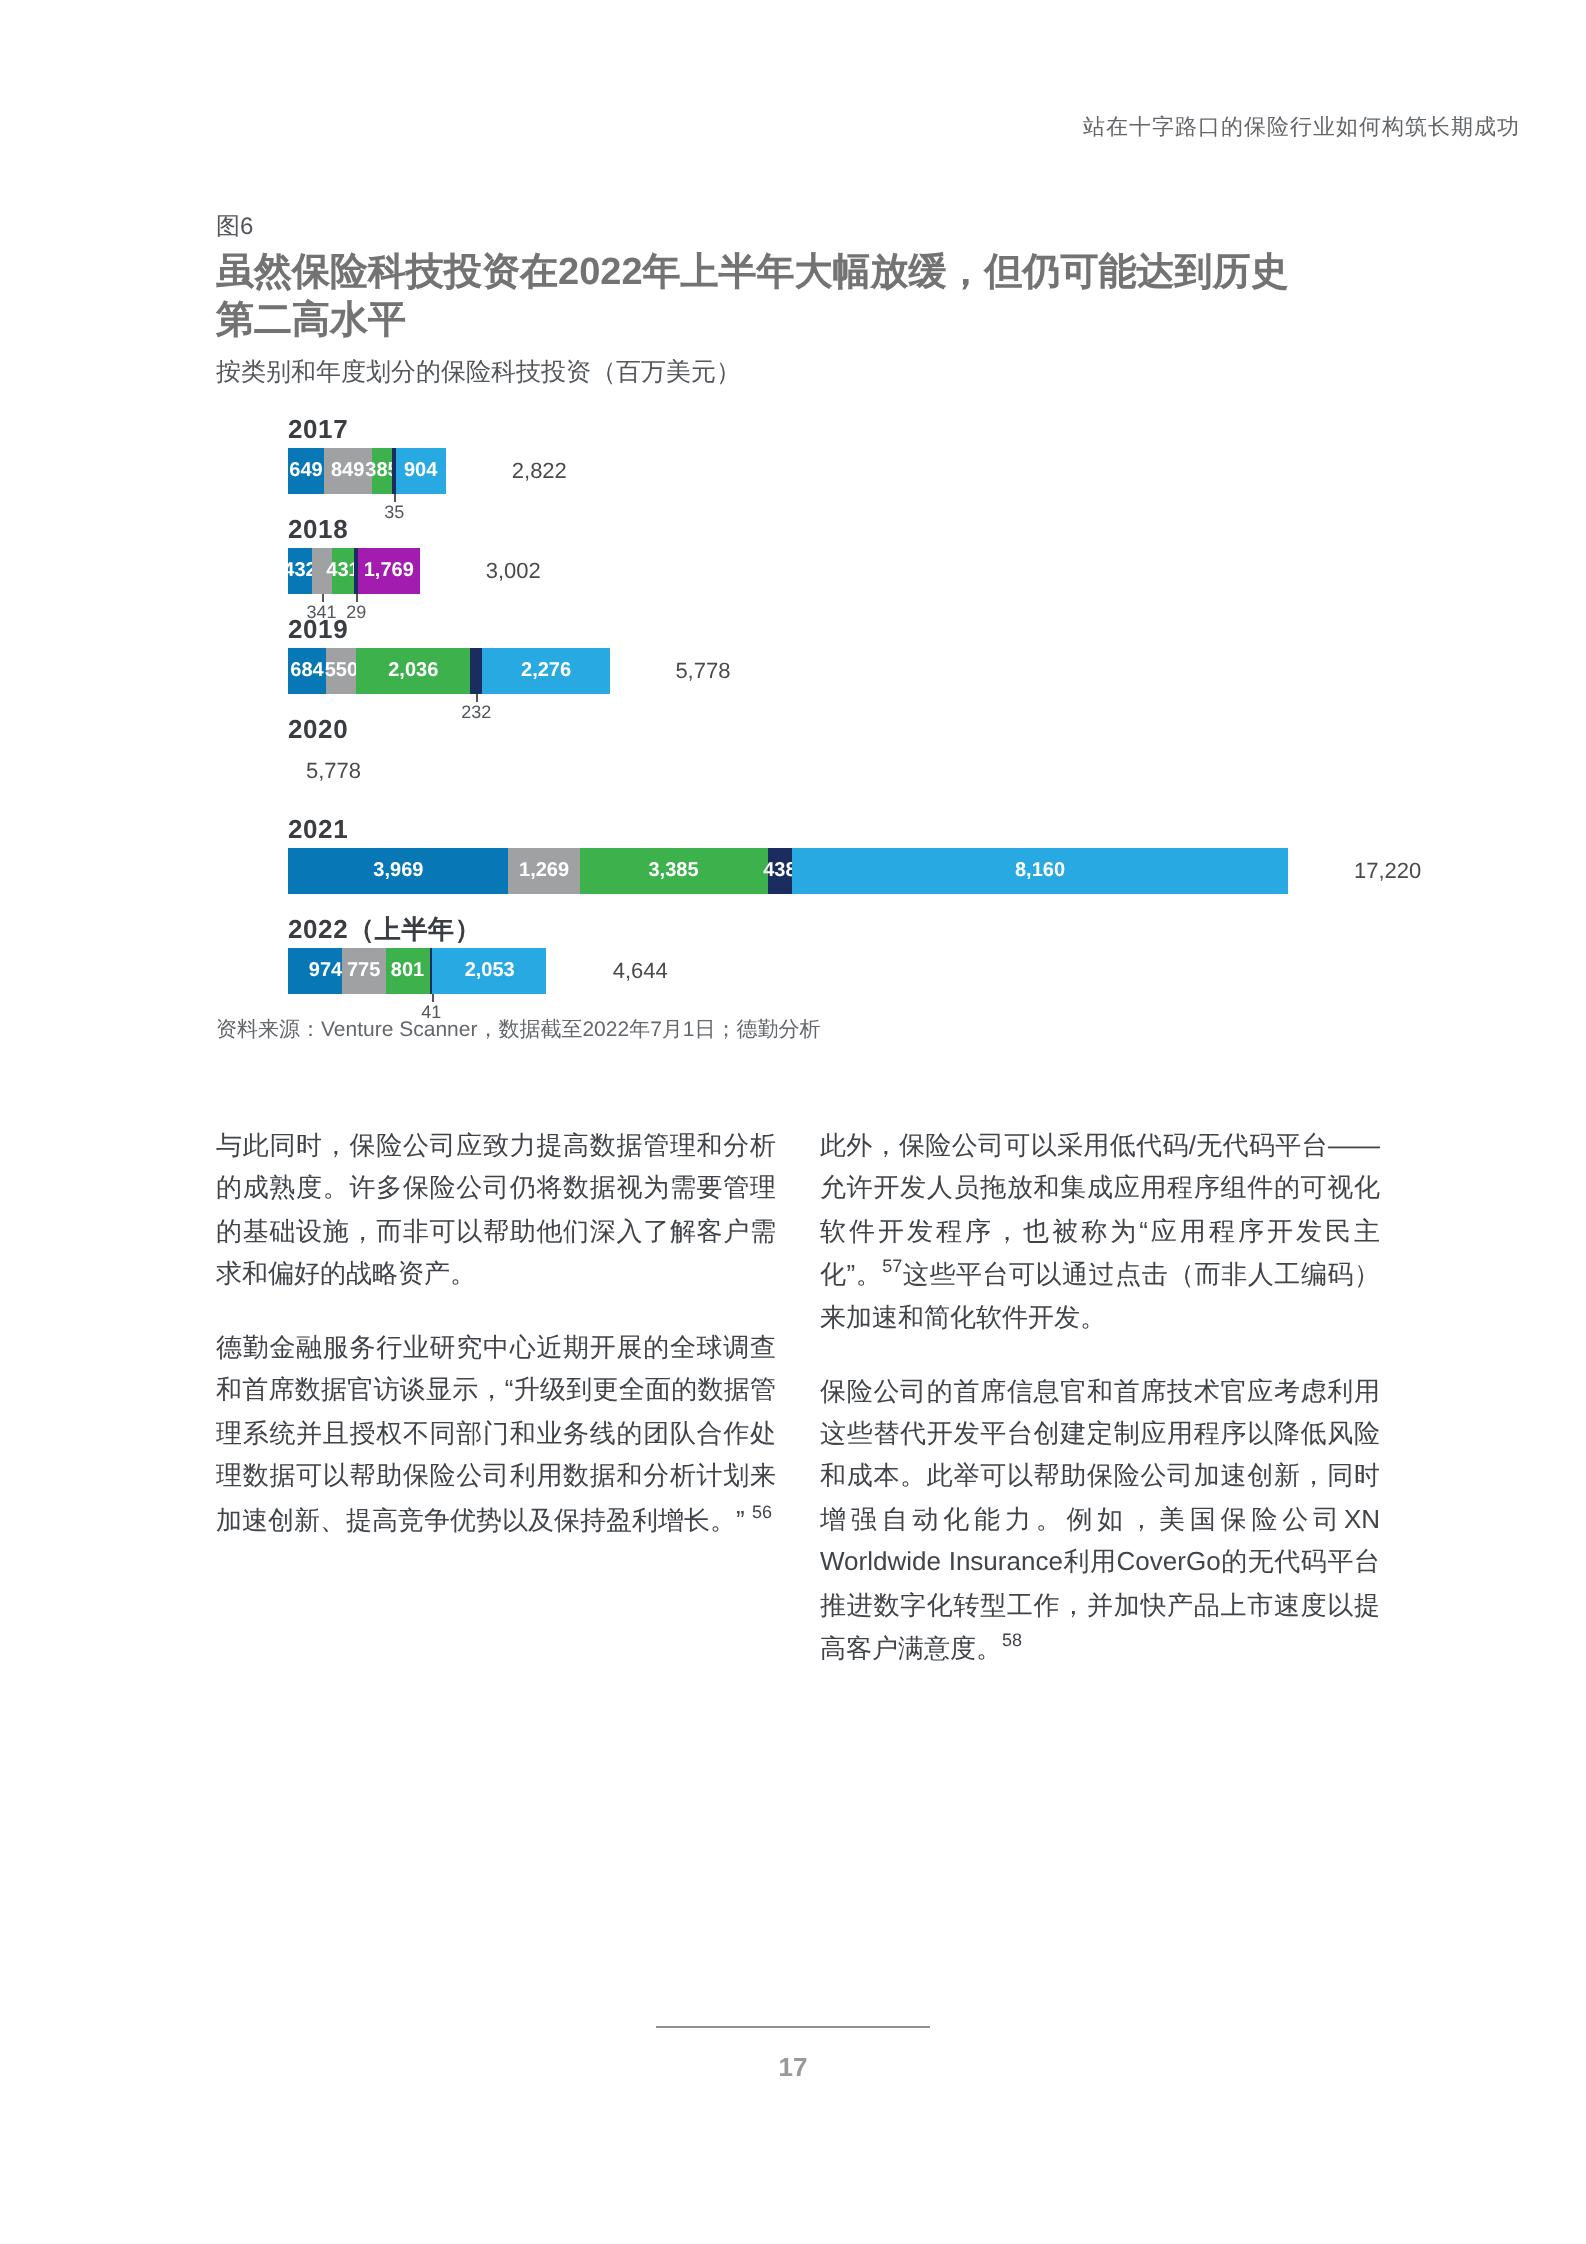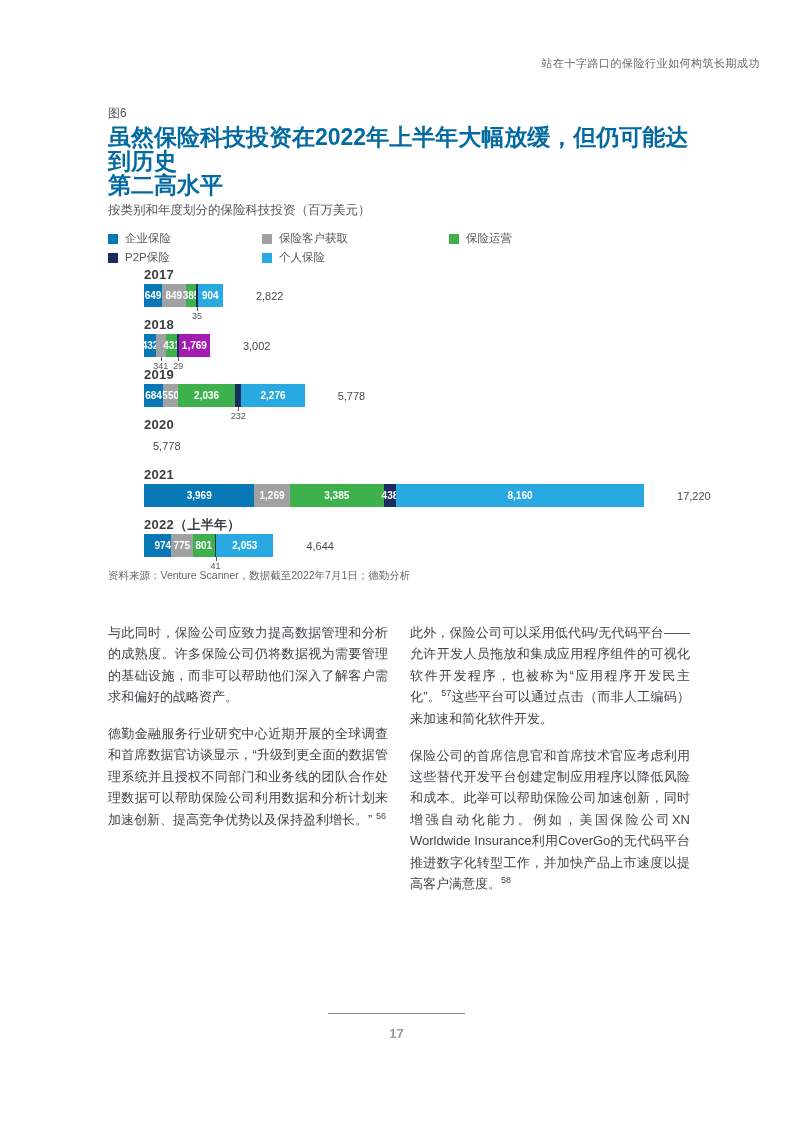--- a/index.html
+++ b/index.html
@@ -5,21 +5,21 @@
   * { margin:0; padding:0; box-sizing:border-box; }
   html,body { background:#e8e8e8; }
   body { font-family:"Liberation Sans","DejaVu Sans",sans-serif; }
   .page { position:relative; width:793px; height:1122px; background:#ffffff; margin:0 auto; overflow:hidden; }
 
   .running-head { position:absolute; top:56px; right:33px; font-size:11px; color:#63666A; letter-spacing:.5px; }
 
   .content { position:absolute; top:106px; left:108px; width:582px; }
 
   .fig-label { font-size:12px; color:#53565A; line-height:14px; margin-bottom:5px; }
-  .fig-title { font-size:23px; font-weight:700; color:#0369a1; line-height:24px; }
+  .fig-title { font-size:19px; font-weight:700; color:#737373; line-height:24px; }
   .fig-subtitle { margin-top:5px; font-size:12.5px; color:#53565A; line-height:16px; margin-bottom:14px; }
 
   .legend { display:grid; grid-template-columns:154px 187px 1fr; row-gap:6px; margin-bottom:4px; }
   .legend-item { display:flex; align-items:center; font-size:11.5px; color:#53565A; line-height:13px; }
   .swatch { width:10px; height:10px; margin-right:7px; flex:0 0 auto; }
 
   .chart { margin-left:36px; }
   .crow { margin-bottom:11px; }
   .year { font-size:13px; font-weight:700; color:#3A3D42; line-height:13px; margin-bottom:3px; letter-spacing:.3px; }
   .bar-row { position:relative; display:flex; align-items:center; height:23px;gap:24px; }
@@ -51,42 +51,20 @@
 
     <div class="fig-label">图6</div>
 
     <div class="fig-title">
       <div>虽然保险科技投资在2022年上半年大幅放缓，但仍可能达到历史</div>
       <div>第二高水平</div>
     </div>
 
     <div class="fig-subtitle">按类别和年度划分的保险科技投资（百万美元）</div>
 
-    <div class="legend">
-        <div class="legend-item">
-          <span class="swatch" style="background: rgb(8, 119, 182);"></span>
-          <span>企业保险</span>
-        </div>
-        <div class="legend-item">
-          <span class="swatch" style="background: rgb(159, 161, 163);"></span>
-          <span>保险客户获取</span>
-        </div>
-        <div class="legend-item">
-          <span class="swatch" style="background: rgb(61, 177, 76);"></span>
-          <span>保险运营</span>
-        </div>
-        <div class="legend-item">
-          <span class="swatch" style="background: rgb(27, 45, 95);"></span>
-          <span>P2P保险</span>
-        </div>
-        <div class="legend-item">
-          <span class="swatch" style="background: rgb(41, 169, 226);"></span>
-          <span>个人保险</span>
-        </div>
-      </div>
 
     <div class="chart">
         <div class="crow">
           <div class="year">2017</div>
           <div class="bar-row">
             <div class="bar">
               <div class="seg" style="width: 18.0529px; background: rgb(8, 119, 182);">
                 <span>649</span>
               </div>
               <div class="seg" style="width: 23.6162px; background: rgb(159, 161, 163);">

